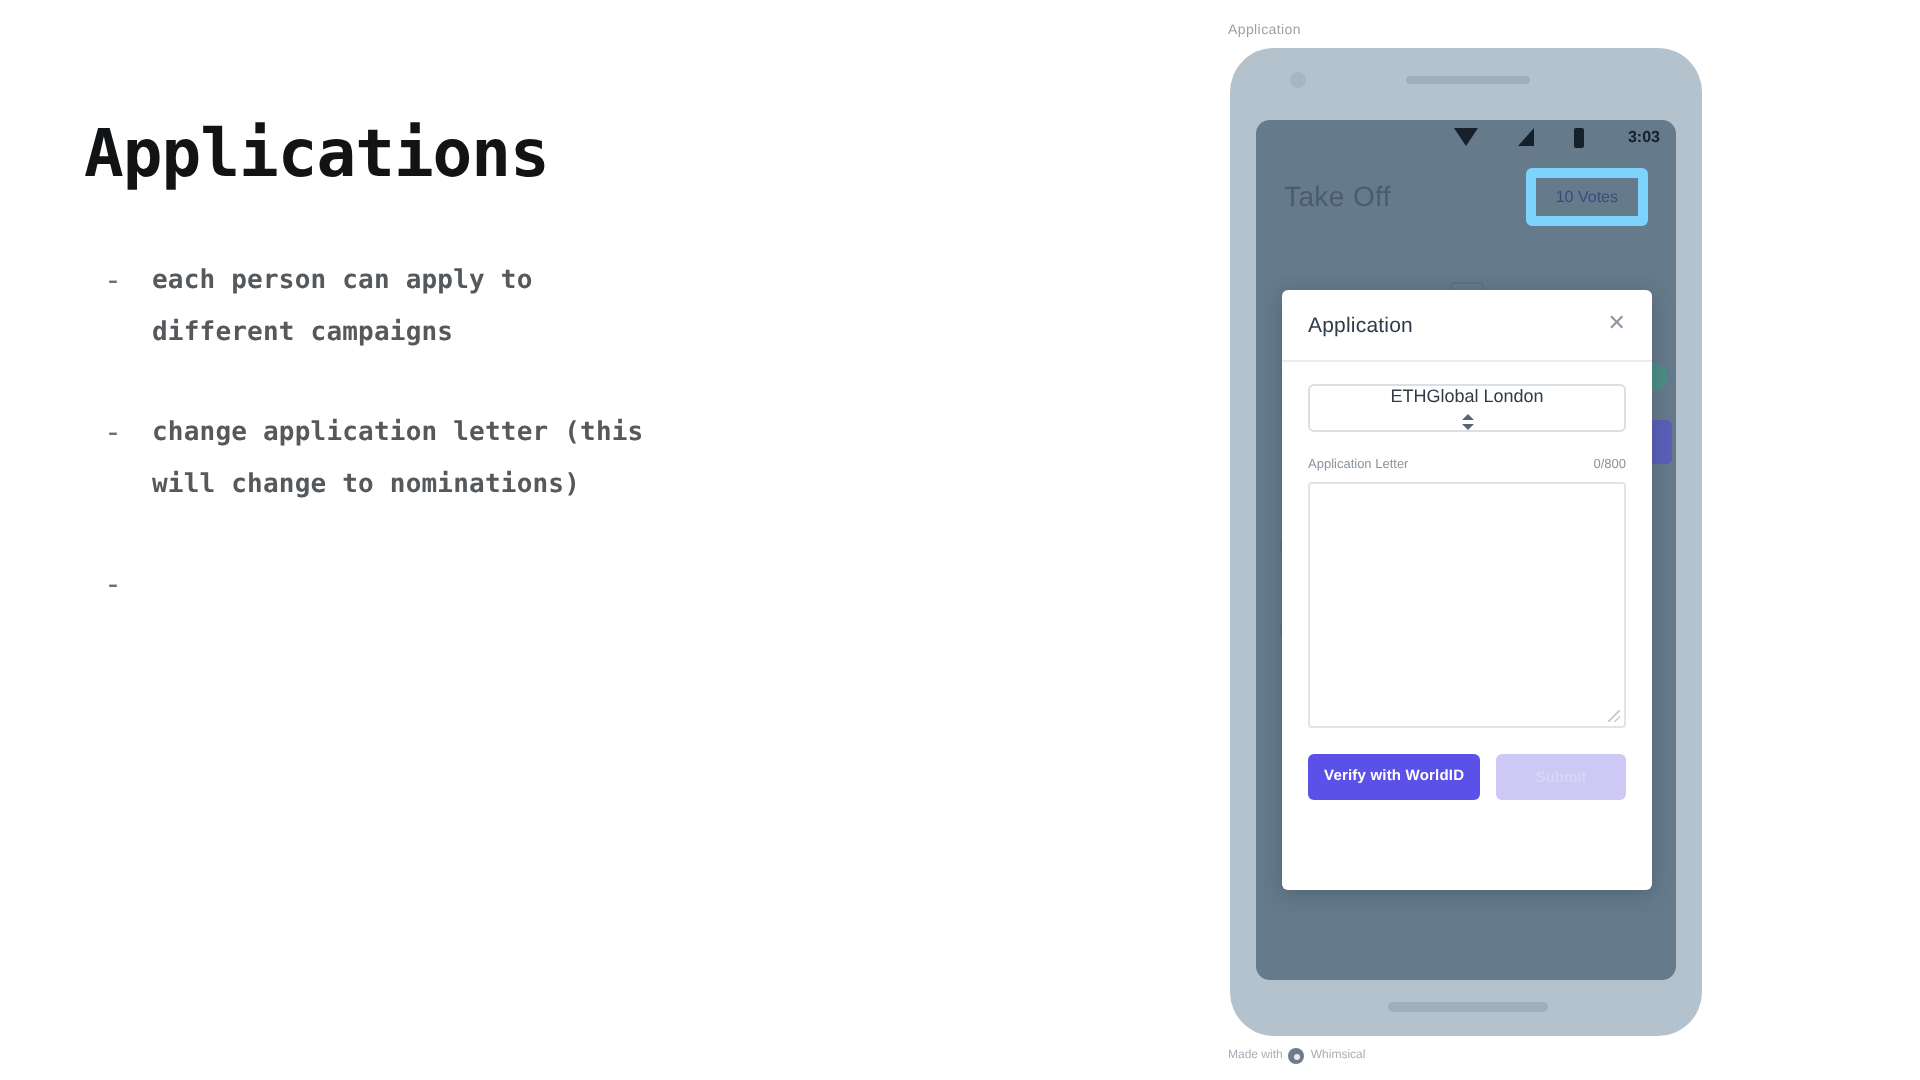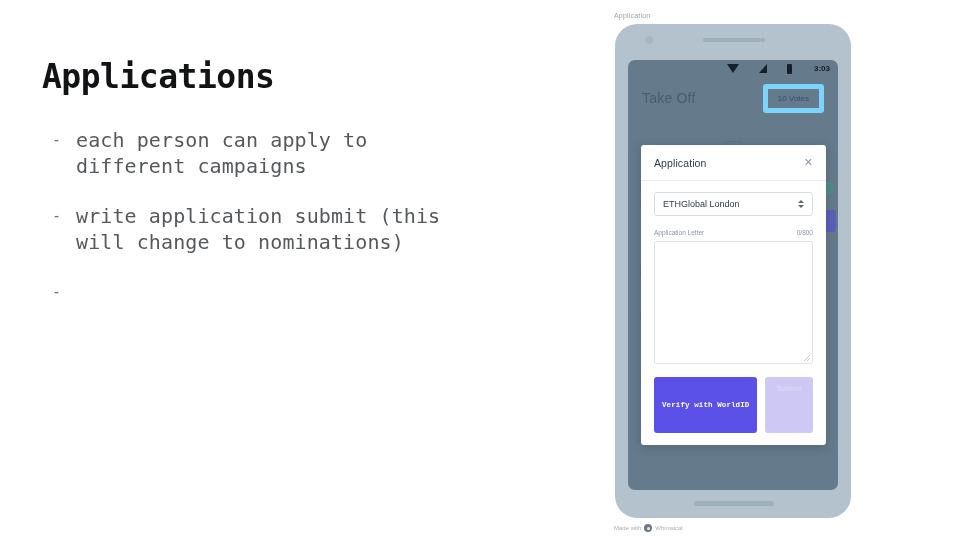--- a/index.html
+++ b/index.html
@@ -18,22 +18,22 @@
     font-size: 33px; font-weight: 700; color: #111315;
     letter-spacing: -0.5px;
   }
   .bullets { position: absolute; left: 52px; top: 128px; width: 420px; }
   .bullet { display: flex; margin-bottom: 25px; }
   .bullet-dash {
     width: 24px; flex: none;
     font-size: 15px; color: #6b7075; line-height: 25px;
   }
   .bullet-text {
-    font-size: 20px; color: #56595c; line-height: 25.5px;
-    letter-spacing: 0.1px; white-space: pre-line;
+    font-size: 13px; color: #56595c; line-height: 25.5px;
+    letter-spacing: 0.1px; white-space: pre-line; font-weight: bold;
   }
 
   
   .mock-label {
     position: absolute; left: 614px; top: 12px;
     font-family: "Liberation Sans", sans-serif;
     font-size: 7px; color: #9aa3ab; letter-spacing: .2px;
   }
   .phone-frame {
     position: absolute; left: 615px; top: 24px;
@@ -185,21 +185,21 @@
     font-size: 10.5px; color: #2e3b48; letter-spacing: .1px;
   }
   .dlg-close {
     font-family: "Liberation Sans", sans-serif;
     font-size: 11px; color: #8b97a3; line-height: 1; cursor: pointer;
   }
   .dlg-body { padding: 11px 13px 0 13px; }
   .select-box {
     height: 24px; border: 1px solid #d9dfe5; border-radius: 3px;
     display: flex; align-items: center; justify-content: space-between;
-    padding: 0 8px; background: #fff;
+    padding: 0 8px; background: #fff; flex-direction: column;
   }
   .select-val {
     font-family: "Liberation Sans", sans-serif;
     font-size: 9px; color: #2e3b48;
   }
   .select-arrows {
     display: flex; flex-direction: column; gap: 2px; align-items: center;
   }
   .ar-up { width: 0; height: 0; border-left: 3px solid transparent;
            border-right: 3px solid transparent; border-bottom: 3px solid #5a6674; }
@@ -224,23 +224,23 @@
   .resize-grip {
     position: absolute; right: 2px; bottom: 2px; width: 6px; height: 6px;
     background: linear-gradient(135deg, transparent 0 45%, #c8d0d8 45% 55%,
                 transparent 55% 72%, #c8d0d8 72% 82%, transparent 82%);
   }
   .dlg-actions {
     display: flex; gap: 8px; padding: 13px 13px 0 13px;
   }
   .btn-verify {
     background: #5b50e8; color: #ffffff; border-radius: 3px;
-    font-family: Liberation Mono, monospace;
+    font-family: Liberation Sans, sans-serif;
     font-size: 7.5px; font-weight: 700;
-    padding: 24px 8px; text-align: left; letter-spacing: .1px;
+    padding: 6px 8px; text-align: left; letter-spacing: .1px;
   }
   .btn-submit {
     background: #cdc9f4; color: #d8d5f7; border-radius: 3px;
     font-family: "Liberation Sans", sans-serif;
     font-size: 7.5px; font-weight: 700;
     padding: 7px 8px; text-align: center; flex: 1;
   }
 
   
   .watermark {
@@ -266,21 +266,21 @@
   <div class="slide-title">Applications</div>
 
   <div class="bullets">
     <div class="bullet">
       <span class="bullet-dash">-</span>
       <span class="bullet-text">each person can apply to
 different campaigns</span>
     </div>
     <div class="bullet">
       <span class="bullet-dash">-</span>
-      <span class="bullet-text">write application submit (this
+      <span class="bullet-text">change application letter (this
 will change to nominations)</span>
     </div>
     <div class="bullet">
       <span class="bullet-dash">-</span>
     </div>
   </div>
 
   <div class="mock-label">Application</div>
 
   <div class="phone-frame">

